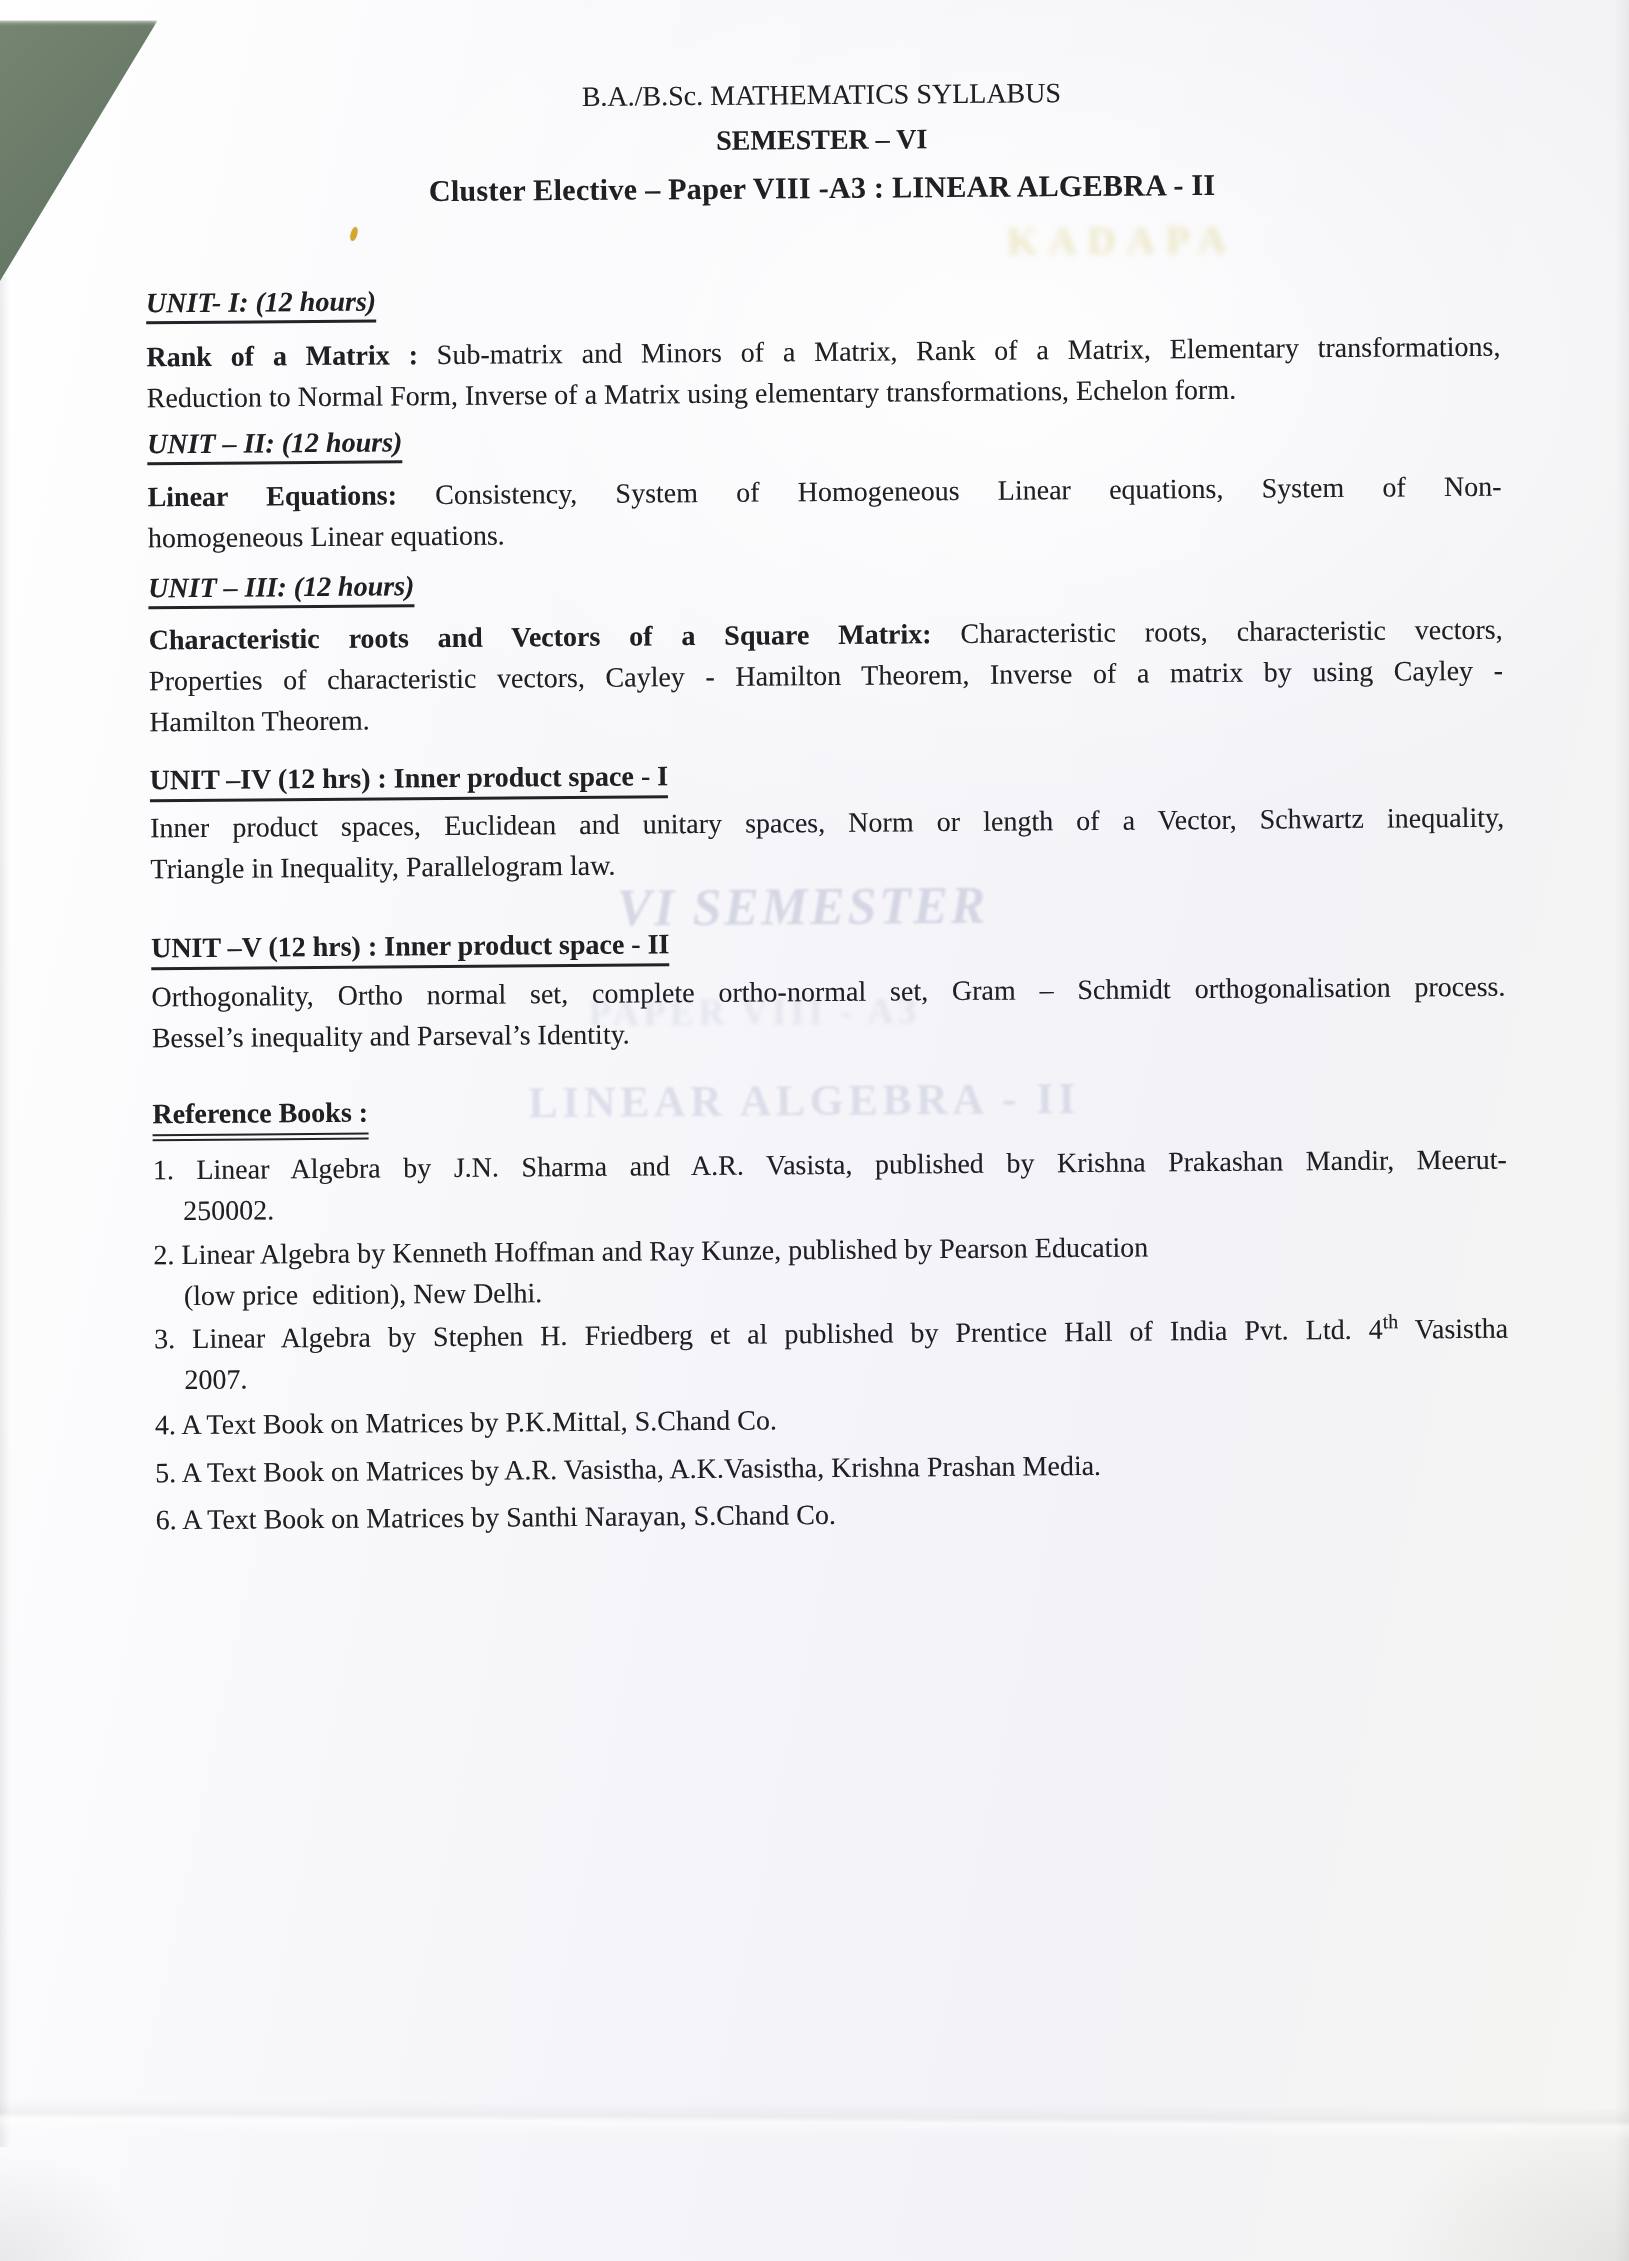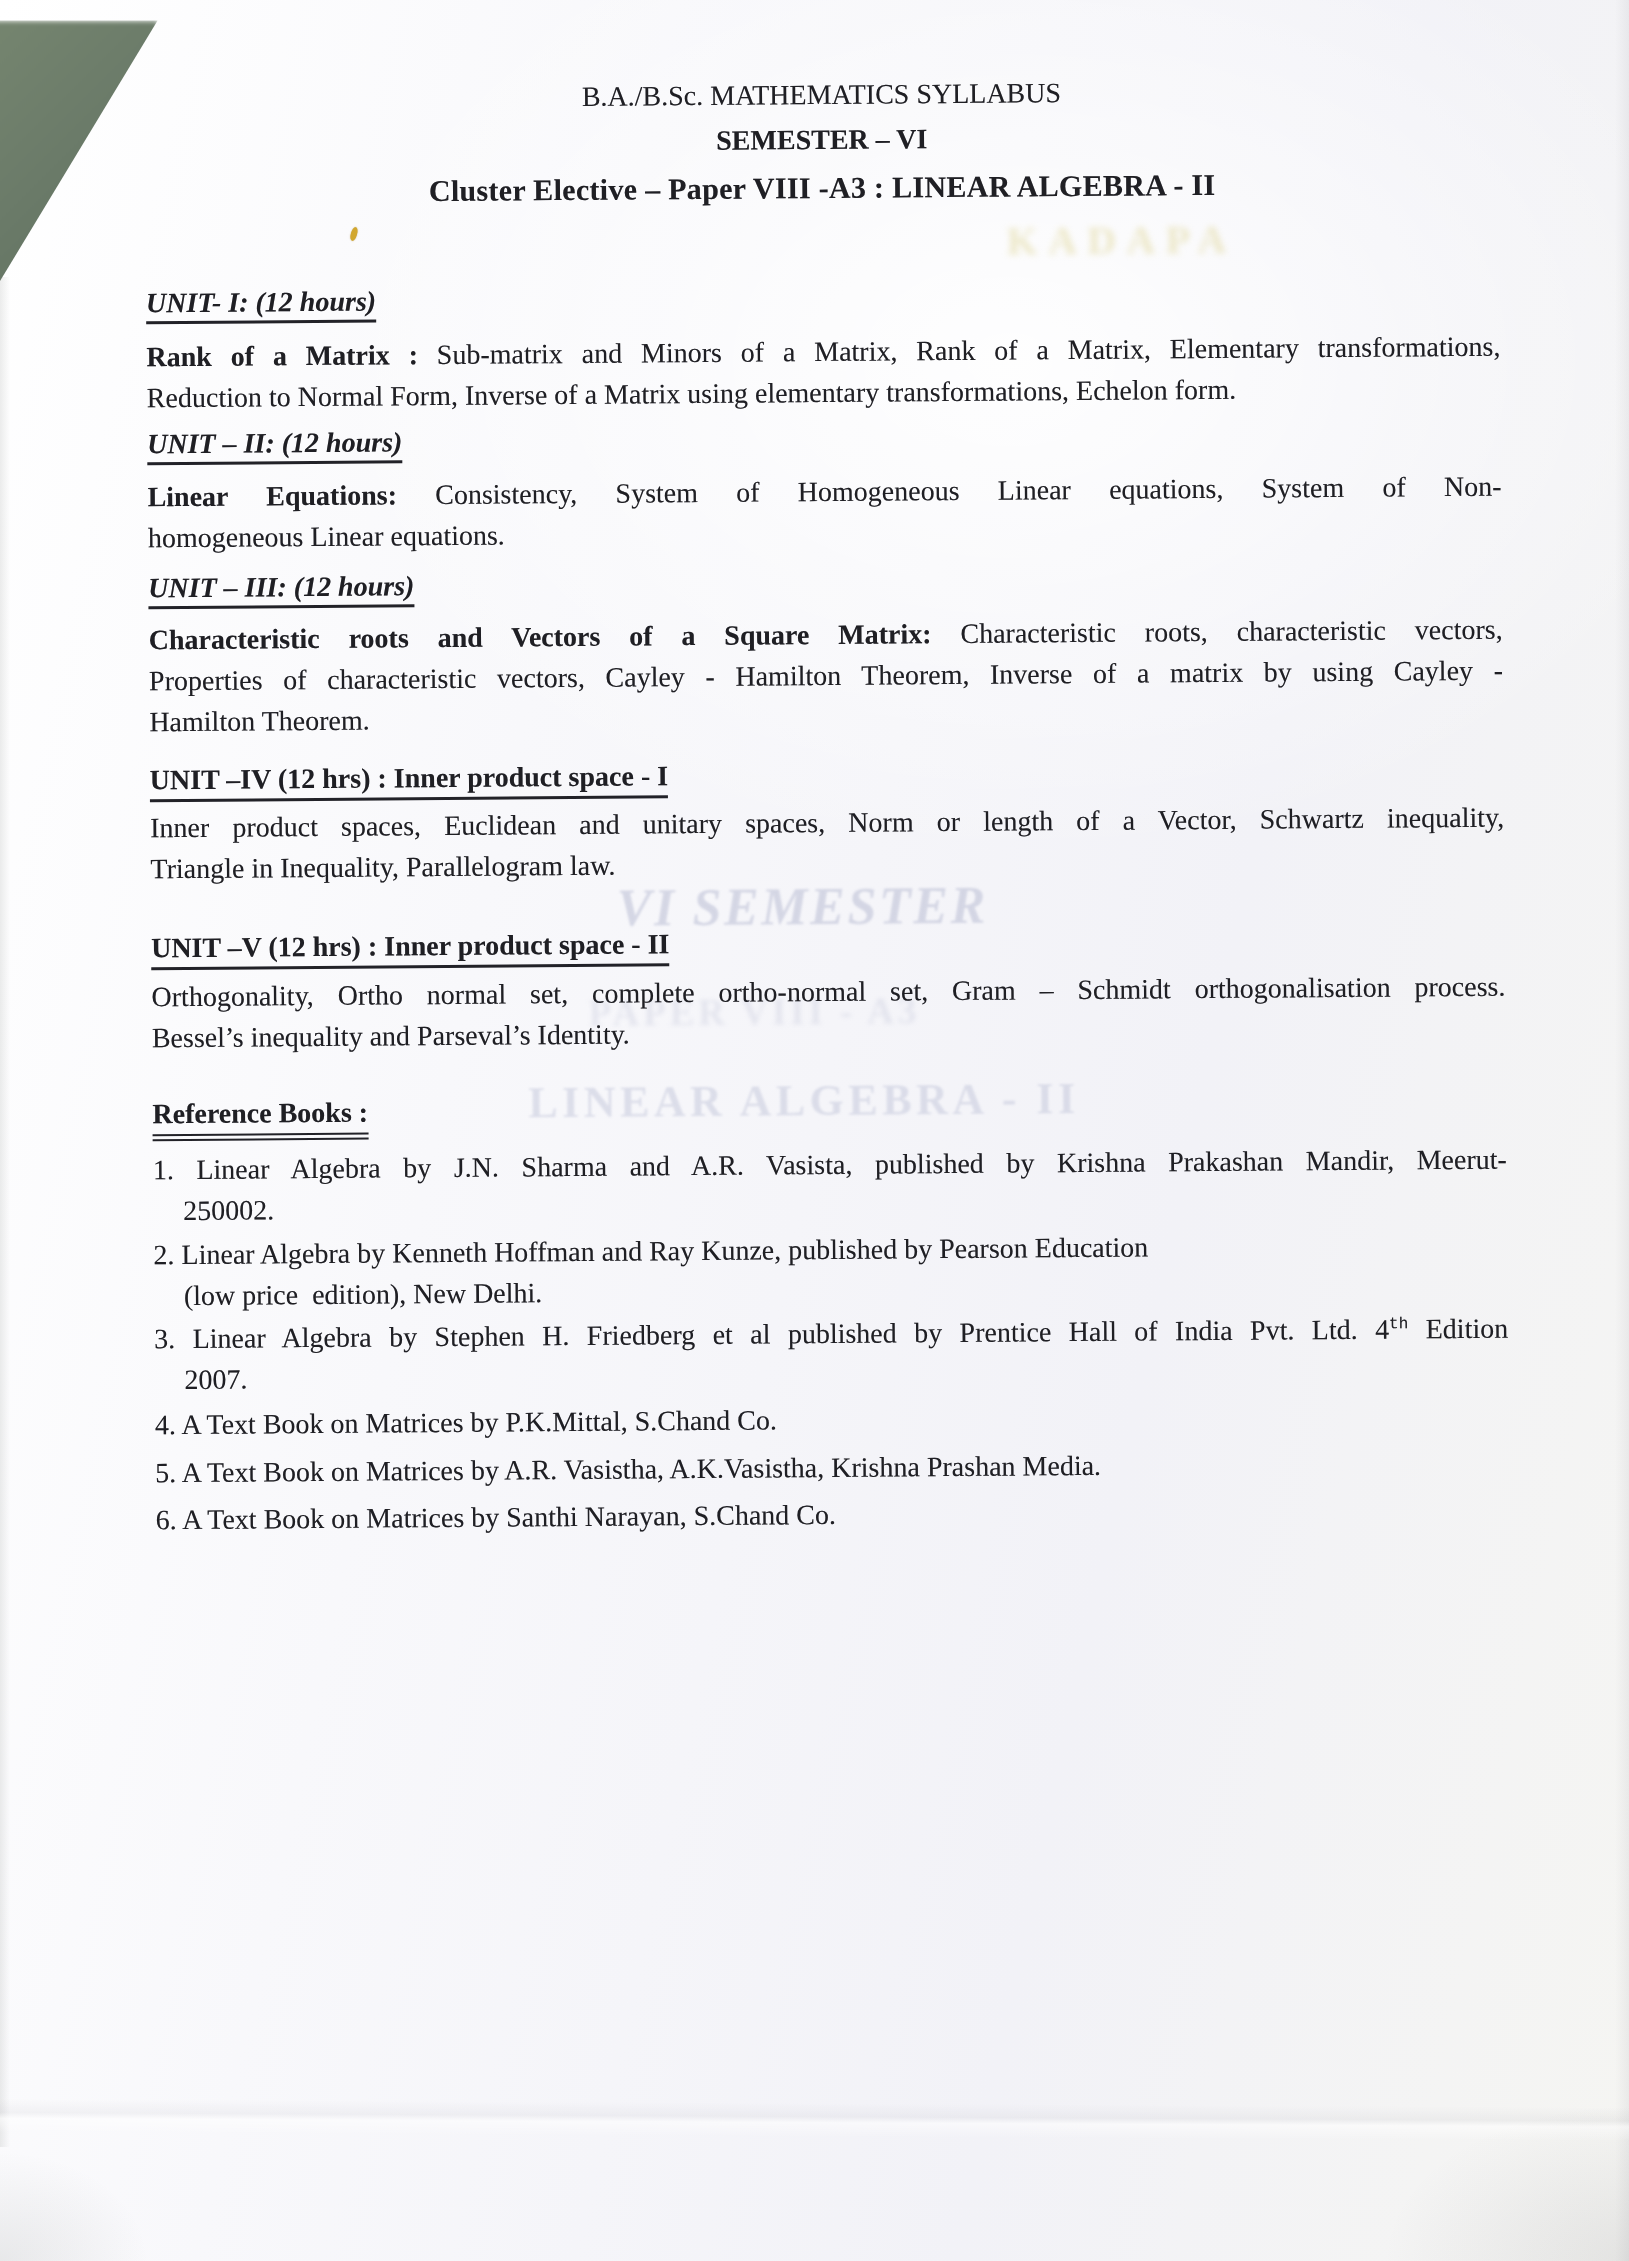--- a/index.html
+++ b/index.html
@@ -138,21 +138,21 @@
     position: absolute; left: 0; right: 0; bottom: -7px;
     height: 1.9px; background: #222228;
   }
   .reflist { font-size: 28px; }
   .ritem { margin: 0; }
   .rline { line-height: 41px; }
   .rline2 { margin-left: 30px; white-space: pre-wrap; }
   .gap4 { margin-top: 2.6px; }
   .gap6 { margin-top: 3.9px; }
   .gap10 { margin-top: 6.4px; }
-  sup.ed { font-size: 16px; line-height: 0; vertical-align: super; font-family: Liberation Mono, monospace; }
+  sup.ed { font-size: 20px; line-height: 0; vertical-align: super; }
 </style>
 </head>
 <body>
 
 <div class="scan">
 
   <div class="green-corner"></div>
   <div class="edge-shadow-left"></div>
   <div class="edge-shadow-right"></div>
   <div class="crease-bottom"></div>
@@ -224,21 +224,21 @@
           <div class="rline just"><span class="rnum">1.</span><span> Linear Algebra by J.N. Sharma and A.R. Vasista, published by Krishna Prakashan Mandir, Meerut-</span></div>
           <div class="rline rline2">250002.</div>
         </div>
 
         <div class="ritem gap4">
           <div class="rline"><span class="rnum">2.</span><span> Linear Algebra by Kenneth Hoffman and Ray Kunze, published by Pearson Education</span></div>
           <div class="rline rline2">(low price  edition), New Delhi.</div>
         </div>
 
         <div class="ritem gap4">
-          <div class="rline just"><span class="rnum">3.</span><span> Linear Algebra by Stephen H. Friedberg et al published by Prentice Hall of India Pvt. Ltd. 4</span><sup class="ed">th</sup><span> Edition</span></div>
+          <div class="rline just"><span class="rnum">3.</span><span> Linear Algebra by Stephen H. Friedberg et al published by Prentice Hall of India Pvt. Ltd. 4</span><sup class="ed">th</sup><span> Vasistha</span></div>
           <div class="rline rline2">2007.</div>
         </div>
 
         <div class="ritem gap6">
           <div class="rline"><span class="rnum">4.</span><span> A Text Book on Matrices by P.K.Mittal, S.Chand Co.</span></div>
         </div>
 
         <div class="ritem gap10">
           <div class="rline"><span class="rnum">5.</span><span> A Text Book on Matrices by A.R. Vasistha, A.K.Vasistha, Krishna Prashan Media.</span></div>
         </div>

